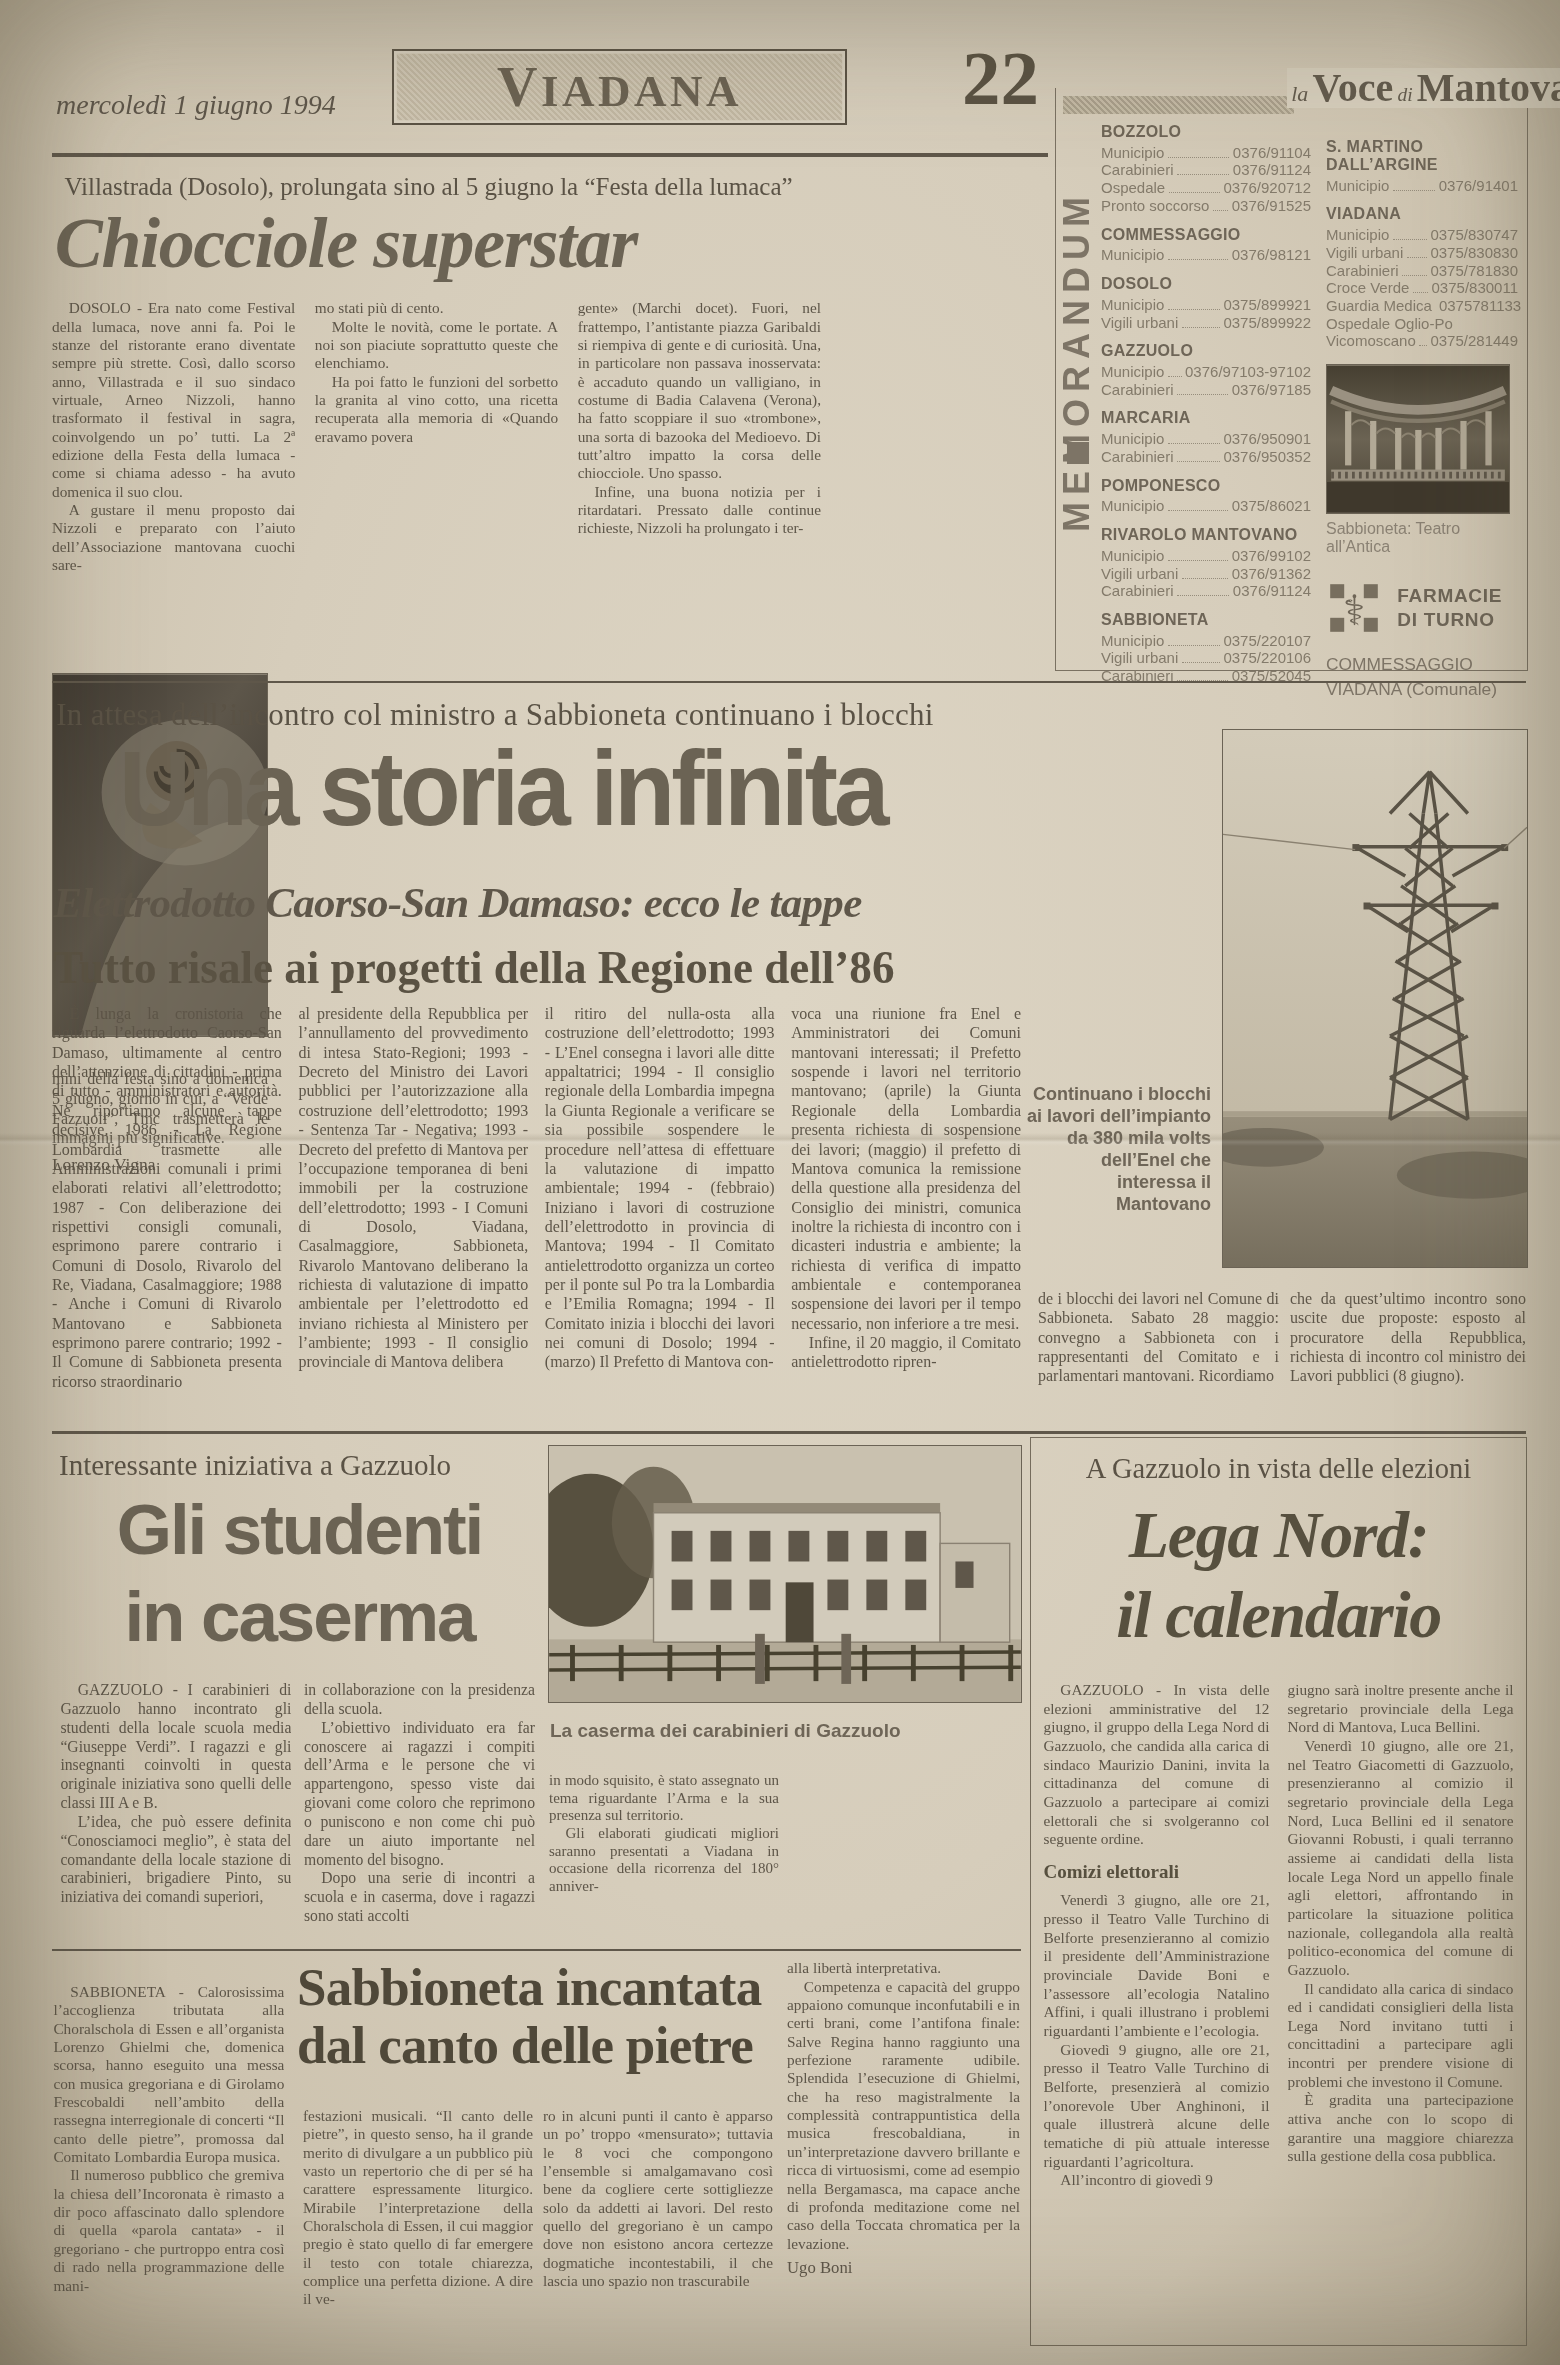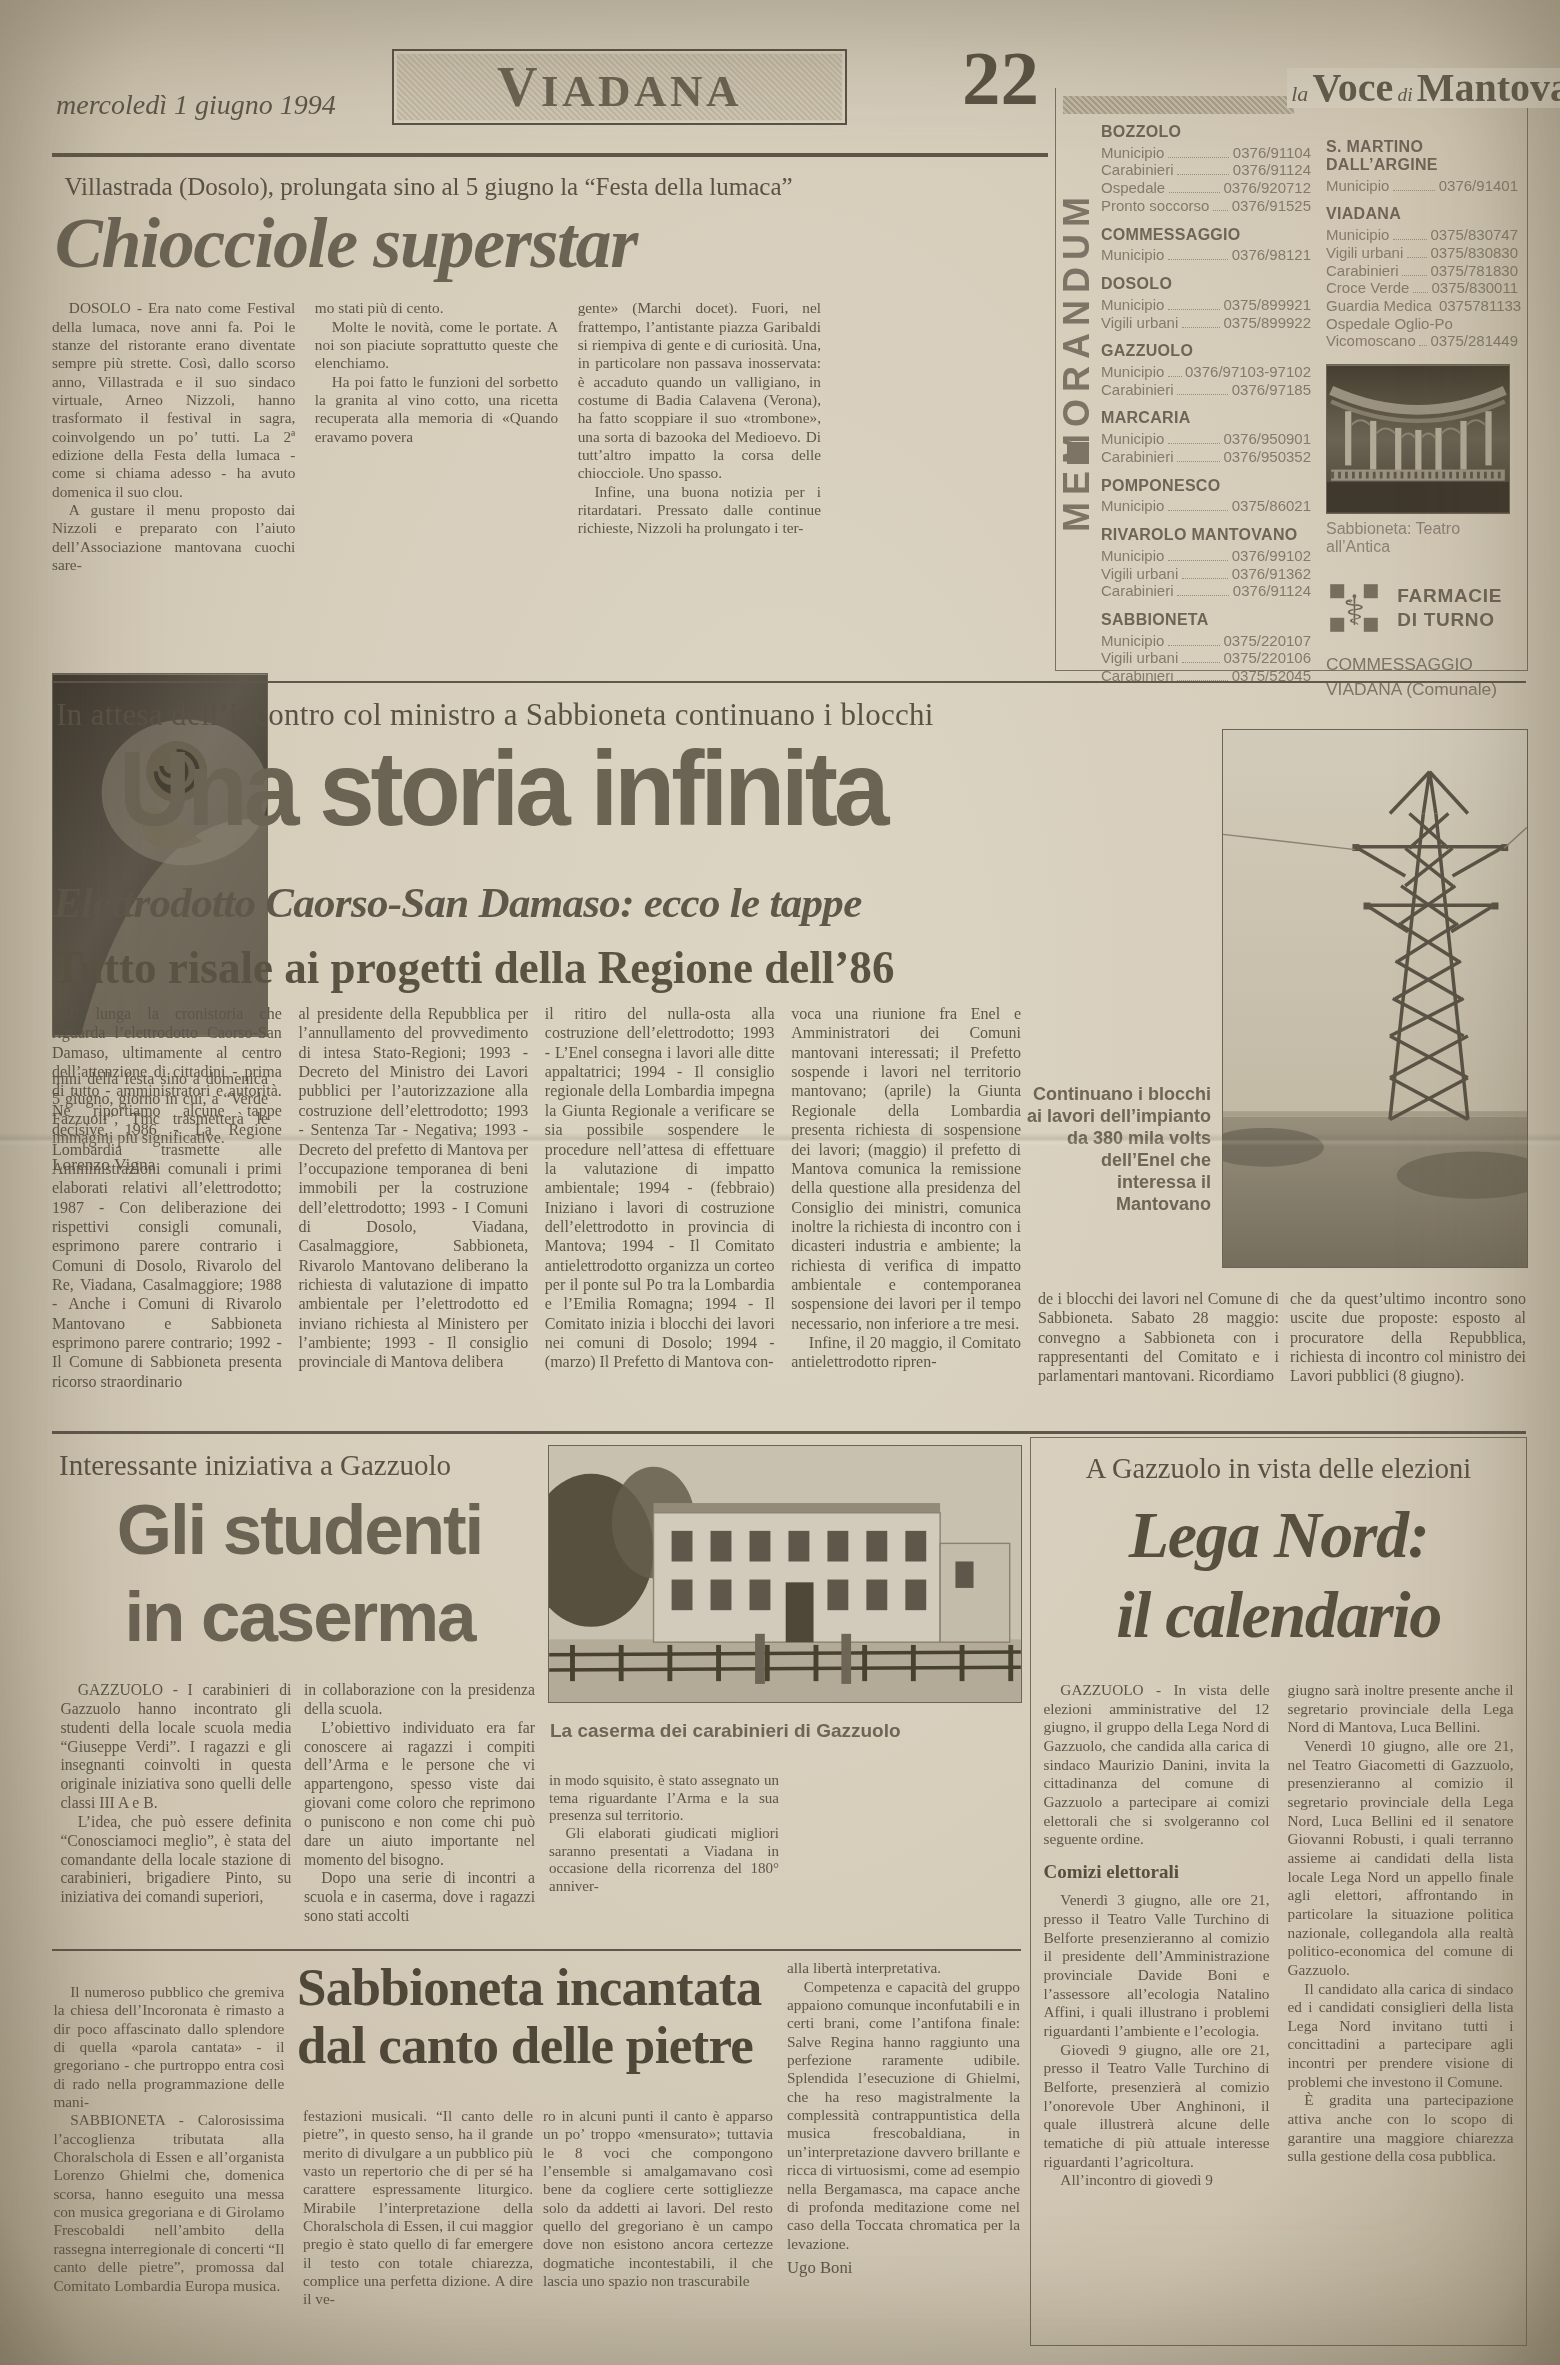--- a/index.html
+++ b/index.html
@@ -541,22 +541,22 @@
       </div>
     <div class="col cont c3">
         <span class="para">in modo squisito, è stato assegnato un tema riguardante l’Arma e la sua presenza sul territorio.</span>
         <span class="para">Gli elaborati giudicati migliori saranno presentati a Viadana in occasione della ricorrenza del 180° anniver-</span>
       </div>
   </div>
   <div class="rule" style="left:52px;top:1949px;width:969px;height:2.1px;"></div>
 
   <div class="choir">
     <div class="col c0">
+        <span class="para">SABBIONETA - Calorosissima l’accoglienza tributata alla Choralschola di Essen e all’organista Lorenzo Ghielmi che, domenica scorsa, hanno eseguito una messa con musica gregoriana e di Girolamo Frescobaldi nell’ambito della rassegna interregionale di concerti “Il canto delle pietre”, promossa dal Comitato Lombardia Europa musica.</span>
         <span class="para">Il numeroso pubblico che gremiva la chiesa dell’Incoronata è rimasto a dir poco affascinato dallo splendore di quella «parola cantata» - il gregoriano - che purtroppo entra così di rado nella programmazione delle mani-</span>
-        <span class="para">SABBIONETA - Calorosissima l’accoglienza tributata alla Choralschola di Essen e all’organista Lorenzo Ghielmi che, domenica scorsa, hanno eseguito una messa con musica gregoriana e di Girolamo Frescobaldi nell’ambito della rassegna interregionale di concerti “Il canto delle pietre”, promossa dal Comitato Lombardia Europa musica.</span>
       </div>
     <div class="choir-headline">
       <div>Sabbioneta incantata</div>
       <div>dal canto delle pietre</div>
     </div>
     <div class="col cont c1">
         <span class="para">festazioni musicali. “Il canto delle pietre”, in questo senso, ha il grande merito di divulgare a un pubblico più vasto un repertorio che di per sé ha carattere espressamente liturgico. Mirabile l’interpretazione della Choralschola di Essen, il cui maggior pregio è stato quello di far emergere il testo con totale chiarezza, complice una perfetta dizione. A dire il ve-</span>
       </div>
     <div class="col cont c2">
         <span class="para">ro in alcuni punti il canto è apparso un po’ troppo «mensurato»; tuttavia le 8 voci che compongono l’ensemble si amalgamavano così bene da cogliere certe sottigliezze solo da addetti ai lavori. Del resto quello del gregoriano è un campo dove non esistono ancora certezze dogmatiche incontestabili, il che lascia uno spazio non trascurabile</span>

